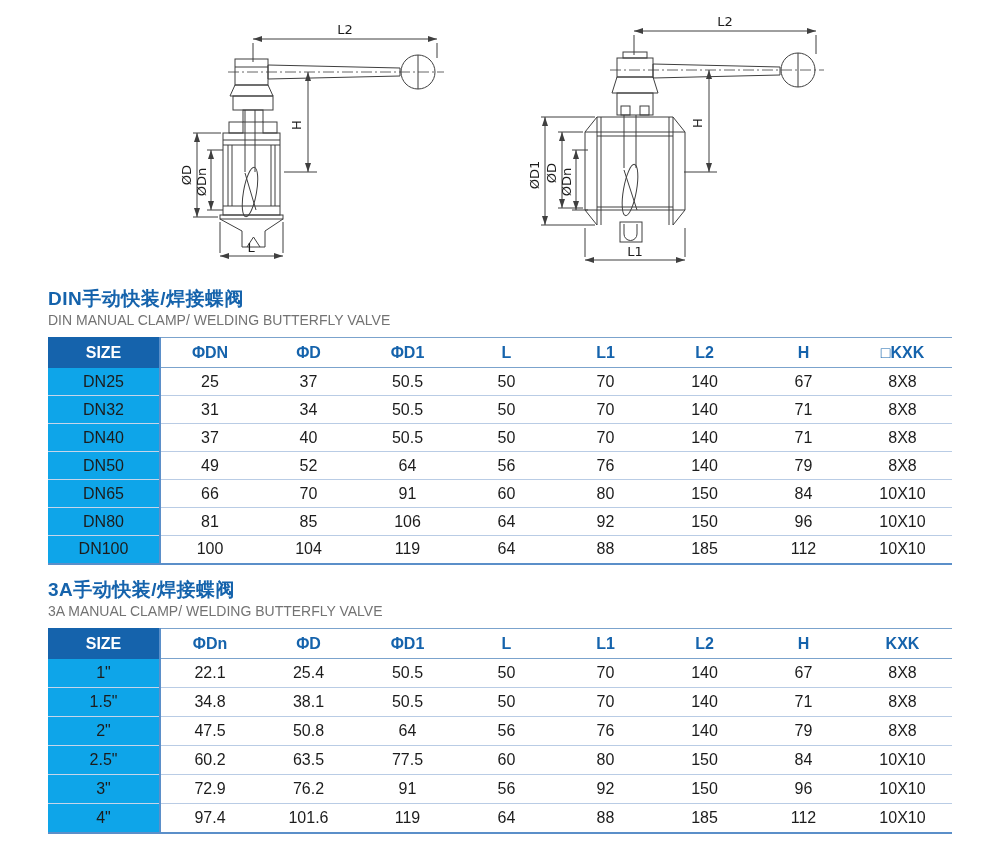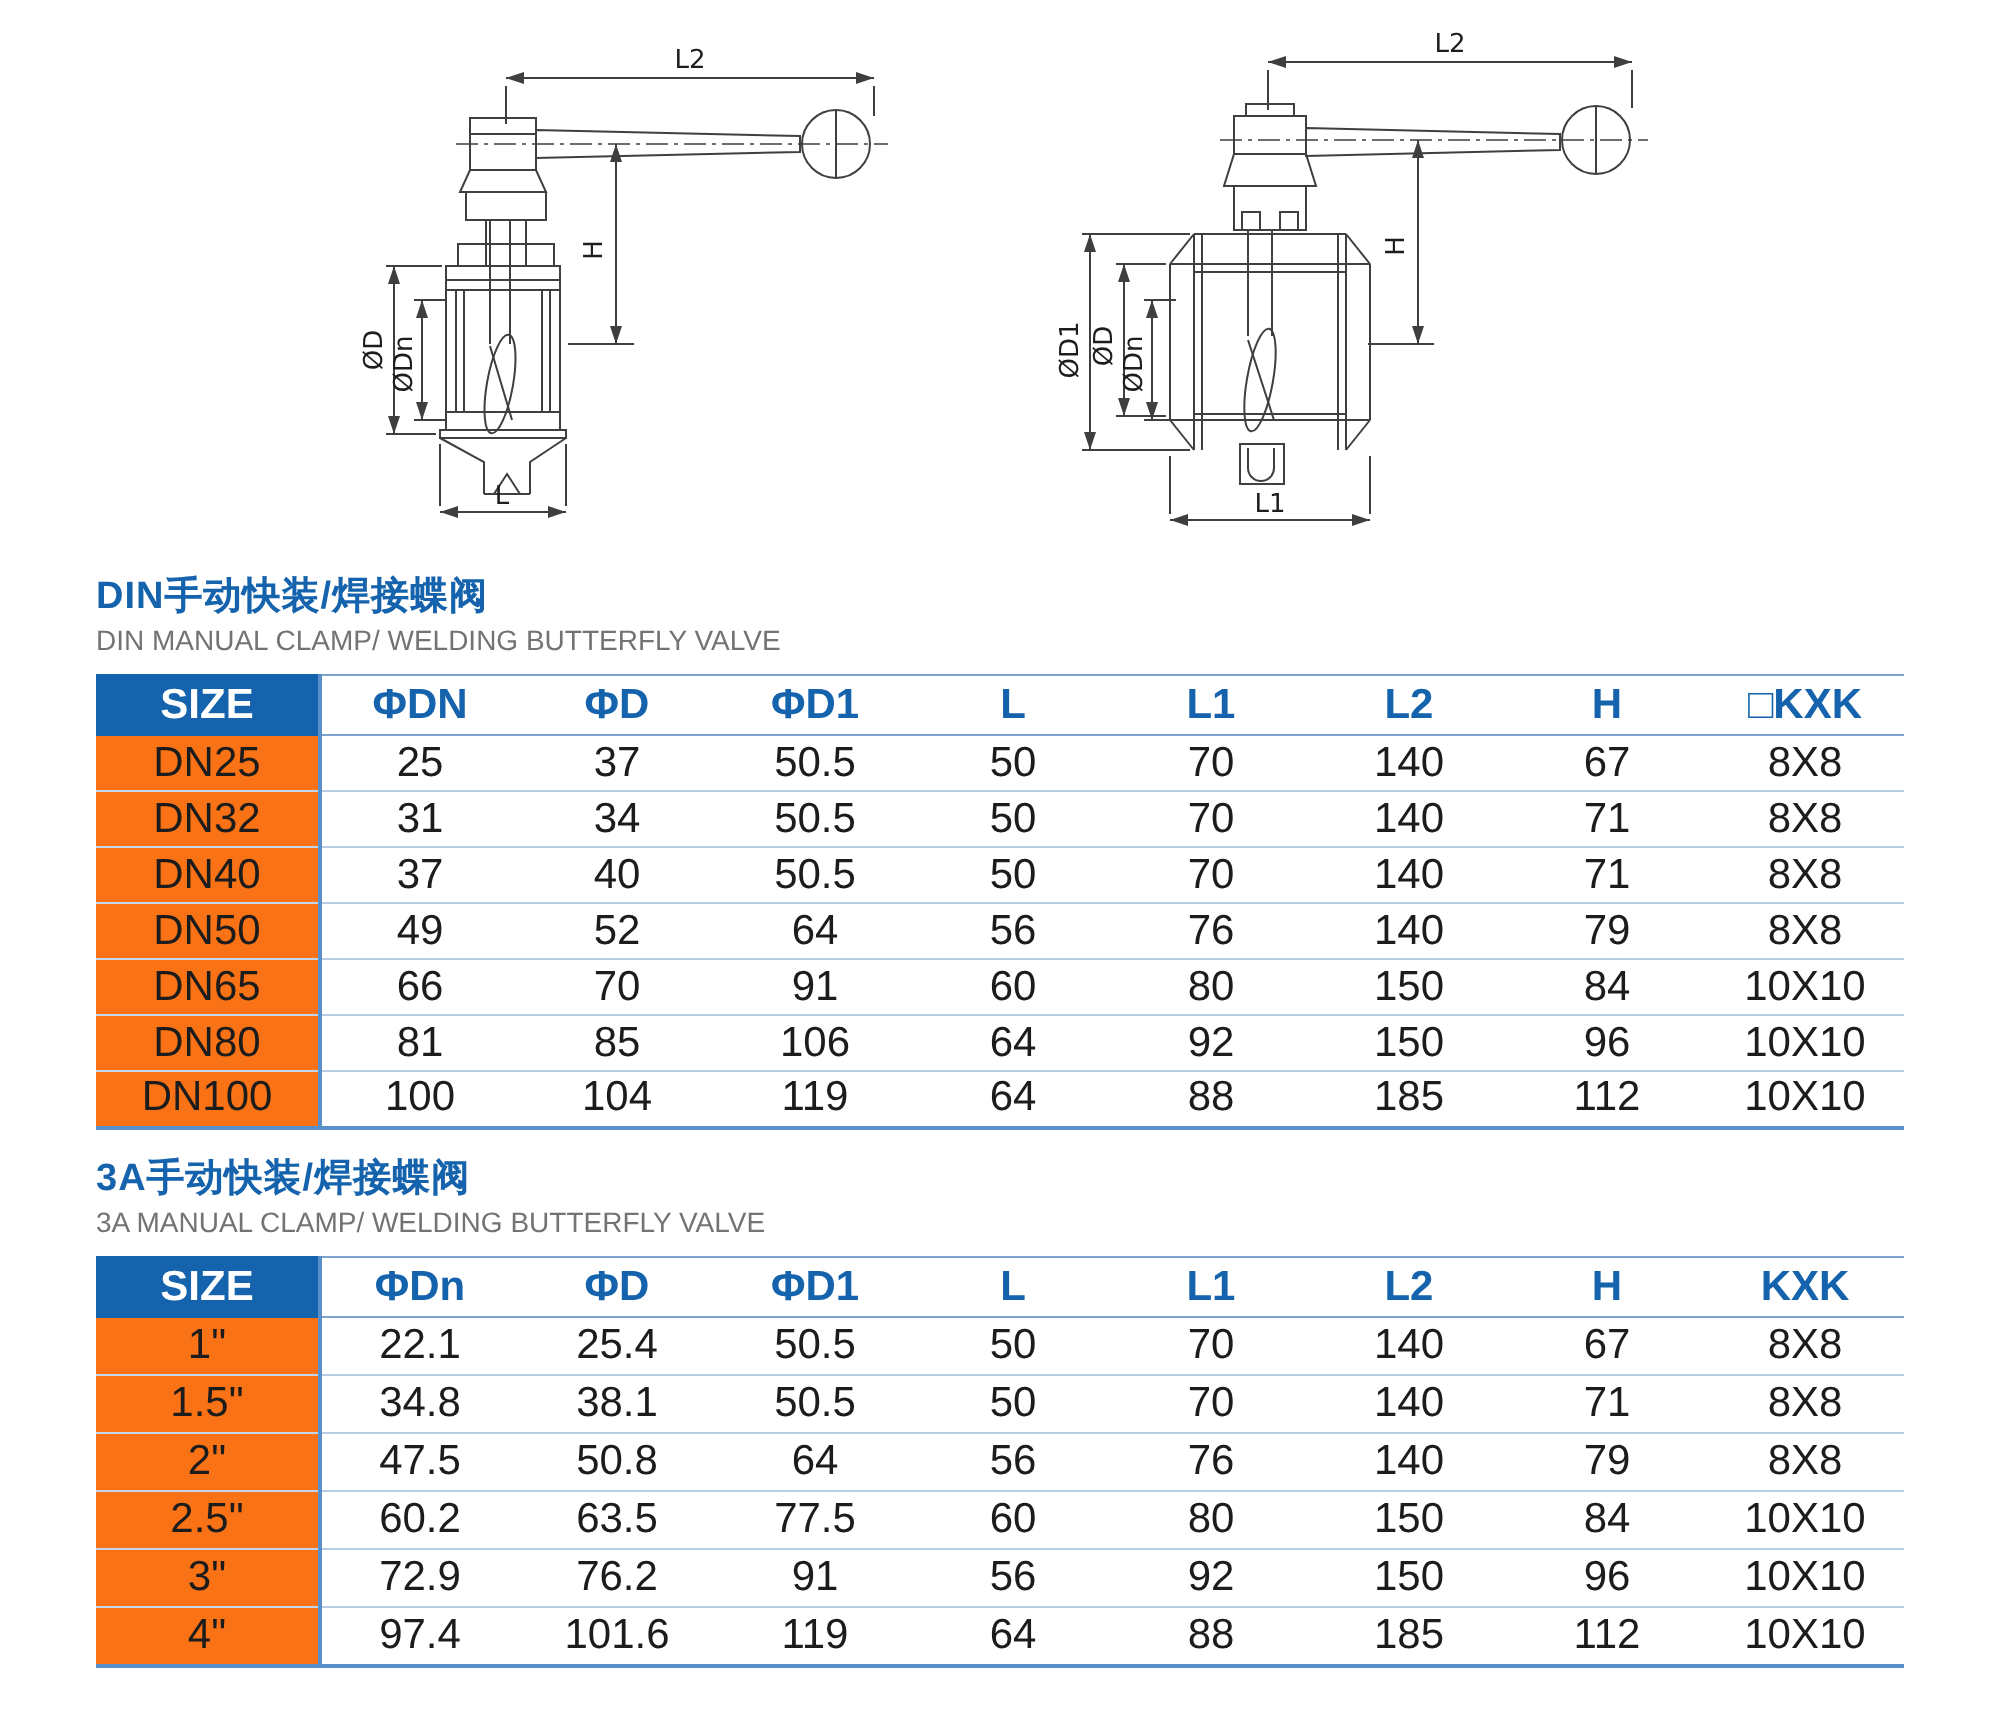--- a/index.html
+++ b/index.html
@@ -17,35 +17,35 @@
   .dim  { font: 13px "DejaVu Sans", sans-serif; fill: #1d1d1d; }
 
   
   .sec { position: absolute; left: 48px; width: 904px; }
   .sec-din { top: 287px; }
   .sec-3a  { top: 578px; }
   .title-zh { font-size: 19px; line-height: 24px; font-weight: bold; color: #1563ac; letter-spacing: 0.5px; }
   .title-en { font-size: 14px; line-height: 19px; color: #737373; margin-bottom: 7px; }
 
   
-  table.spec { border-collapse: collapse; table-layout: fixed; width: 904px; font-size: 21px; }
+  table.spec { border-collapse: collapse; table-layout: fixed; width: 904px; font-size: 16px; }
   table.spec col.c-size { width: 112px; }
   table.spec col.c-val  { width: 99px; }
   table.spec thead th {
     height: 30px; font-weight: bold; color: #1563ac; text-align: center;
     border-top: 1px solid #7ba3cd; border-bottom: 1px solid #7ba3cd; background: #ffffff;
   }
   table.spec thead th:first-child {
     background: #1563ac; color: #ffffff; border-right: 2px solid #5b8fc9;
     border-top: 1px solid #1563ac; border-bottom: 1px solid #1563ac;
   }
   table.spec tbody td {
     text-align: center; color: #1c1c1c; border-bottom: 1px solid #b9cce5; background: #ffffff;
   }
-  table.spec tbody td:first-child { background: #f97316; border-right: 2px solid #5b8fc9; border-bottom: 1px solid #c6d5ea; }
+  table.spec tbody td:first-child { background: #0ea5e9; border-right: 2px solid #5b8fc9; border-bottom: 1px solid #c6d5ea; }
   table.spec tbody tr:last-child td { border-bottom: 2px solid #5b8fc9; }
   table.spec.t-din tbody td { height: 28px; }
   table.spec.t-3a  tbody td { height: 29px; }
 </style>
 </head>
 <body>
 
 <div class="page">
 
   <svg class="drawing drawing-left" width="345" height="262" viewBox="0 0 345 262">

